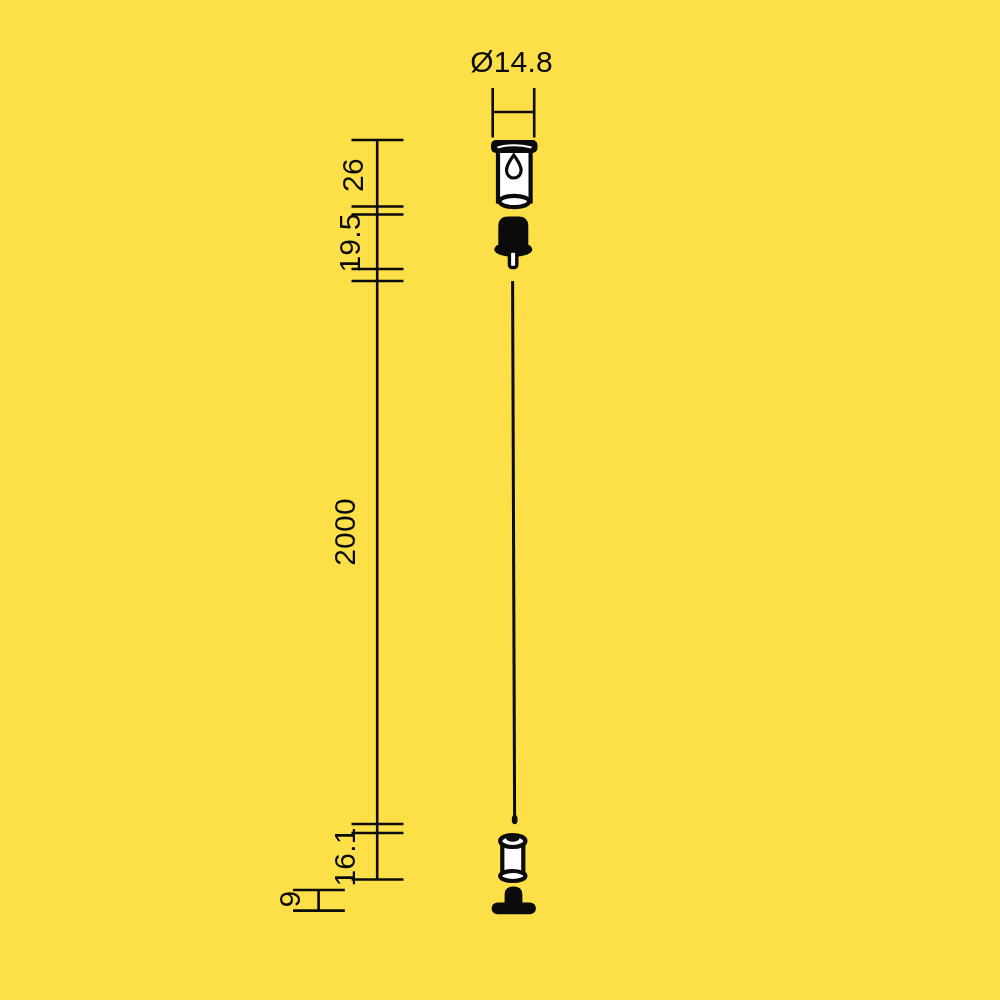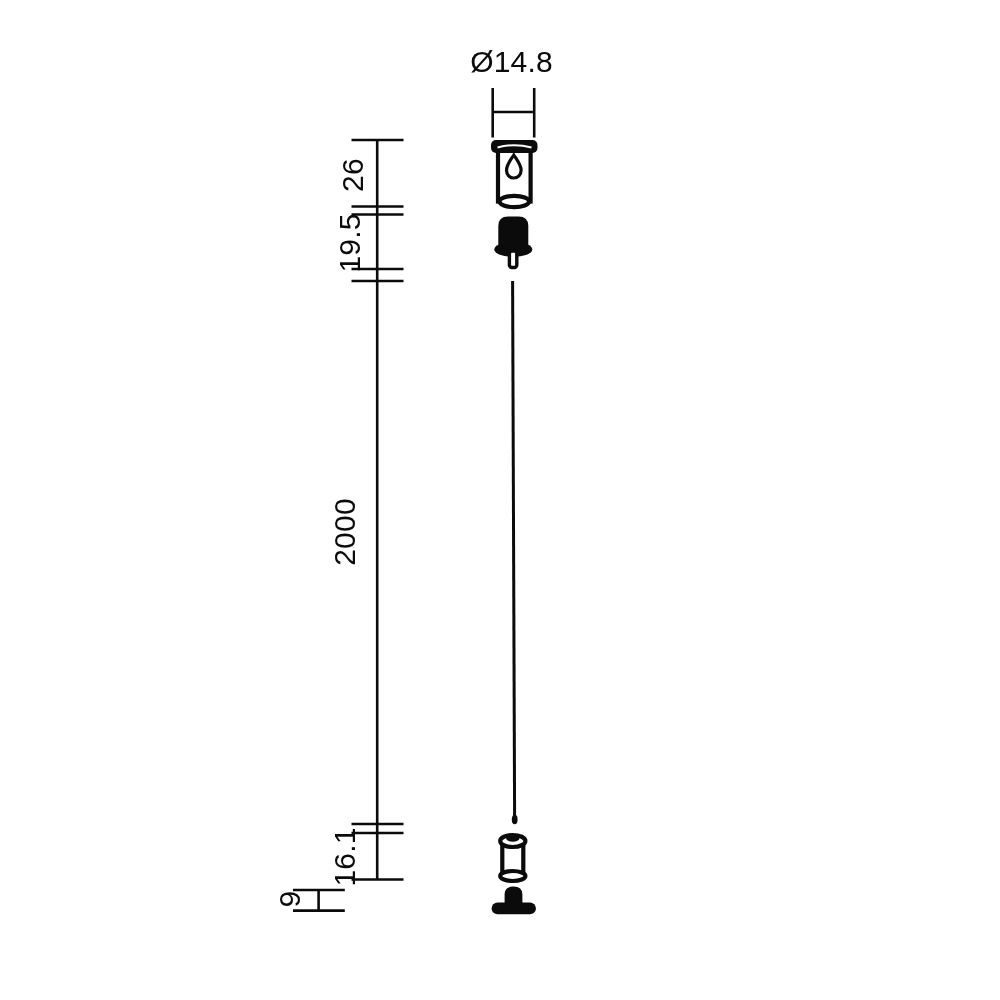--- a/index.html
+++ b/index.html
@@ -5,21 +5,21 @@
   html,body{margin:0;padding:0;}
   body{
     width:1000px;height:1000px;
     background:#c8c8c8;
     font-family:"Liberation Sans", sans-serif;
     overflow:hidden;
   }
   .canvas{
     position:relative;
     width:1000px;height:1000px;
-    background:#ffffff;
+    background:#fde047;
   }
   svg{position:absolute;left:0;top:0;}
   .dim-label{
     position:absolute;
     font-size:30px;
     line-height:1;
     color:#0b0b0b;
     white-space:nowrap;
     letter-spacing:0.2px;
     transform:translate(-50%,-50%);

